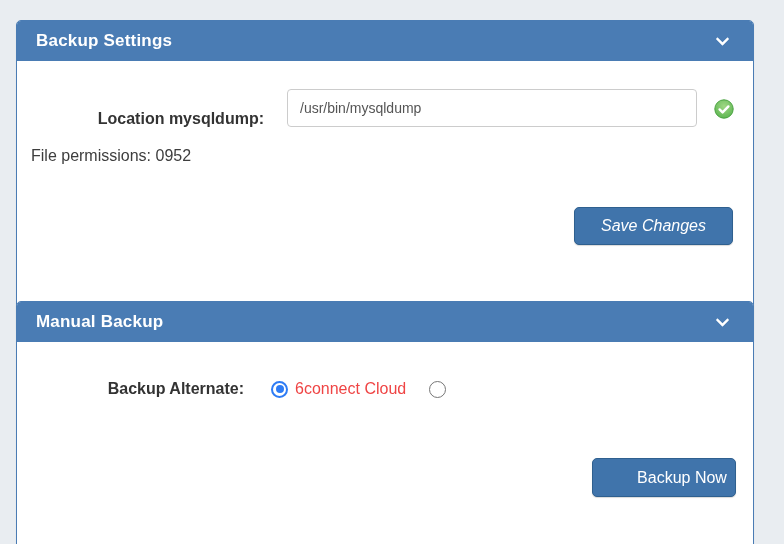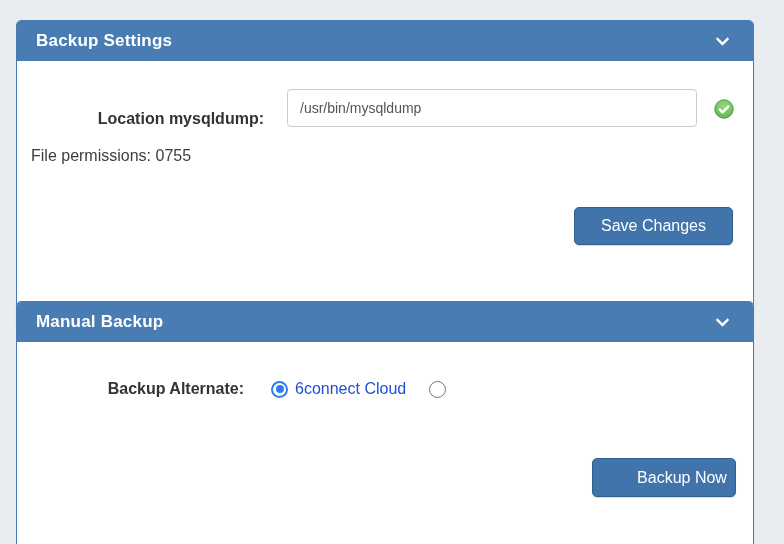--- a/index.html
+++ b/index.html
@@ -84,31 +84,31 @@
     position:absolute;
     background:#4074ab;
     border:1px solid #2f608f;
     border-radius:5px;
     color:#ffffff;
     font-size:16px;
     font-family:"Liberation Sans", sans-serif;
     cursor:pointer;
     box-shadow:0 1px 1px rgba(0,0,0,0.15);
   }
-  #save-changes-btn { left:557px; top:146px; width:159px; height:38px; }
+  #save-changes-btn { left:557px; top:146px; width:159px; height:38px;font-style:italic; }
   #backup-now-btn   { left:575px; top:116px; width:144px; height:39px;padding-left:36px; }
 
   .radio-group {
     position:absolute;
     left:254px; top:38px;
     display:flex;
     align-items:center;
     gap:23px;
     font-size:16px;
-    color:#1d4ed8;
+    color:#ef4444;
   }
   .radio-option { display:flex; align-items:center; gap:7px; cursor:pointer; }
   .radio-circle {
     width:17px; height:17px;
     border-radius:50%;
     display:inline-flex;
     align-items:center;
     justify-content:center;
     background:#ffffff;
   }
@@ -141,21 +141,21 @@
         <defs>
           <radialGradient id="greenGrad" cx="50%" cy="35%" r="75%">
             <stop offset="0%" stop-color="#9fd784"></stop>
             <stop offset="100%" stop-color="#55b14b"></stop>
           </radialGradient>
         </defs>
         <circle cx="10" cy="10" r="9.2" fill="url(#greenGrad)" stroke="#4aa241" stroke-width="1"></circle>
         <path d="M5.6 10.4l3 3 5.8-6" stroke="#ffffff" stroke-width="2.4" fill="none" stroke-linecap="round" stroke-linejoin="round"></path>
       </svg>
     </span>
-    <div class="perm-text">File permissions: 0755</div>
+    <div class="perm-text">File permissions: 0952</div>
     <button class="btn" id="save-changes-btn">Save Changes</button>
   </div>
 </section>
 
 <section class="panel" id="panel-manual-backup">
   <header class="panel-header">
     <span class="panel-title">Manual Backup</span>
     <span class="chevron">
       <svg viewBox="0 0 448 512" aria-hidden="true">
         <path d="M207 381.5 12.7 187.1c-9.4-9.4-9.4-24.6 0-33.9l22.7-22.7c9.4-9.4 24.5-9.4 33.9 0L224 284.5 378.7 130.5c9.4-9.4 24.5-9.4 33.9 0l22.7 22.7c9.4 9.4 9.4 24.6 0 33.9L241 381.5c-9.4 9.4-24.6 9.4-34 0z"></path>

